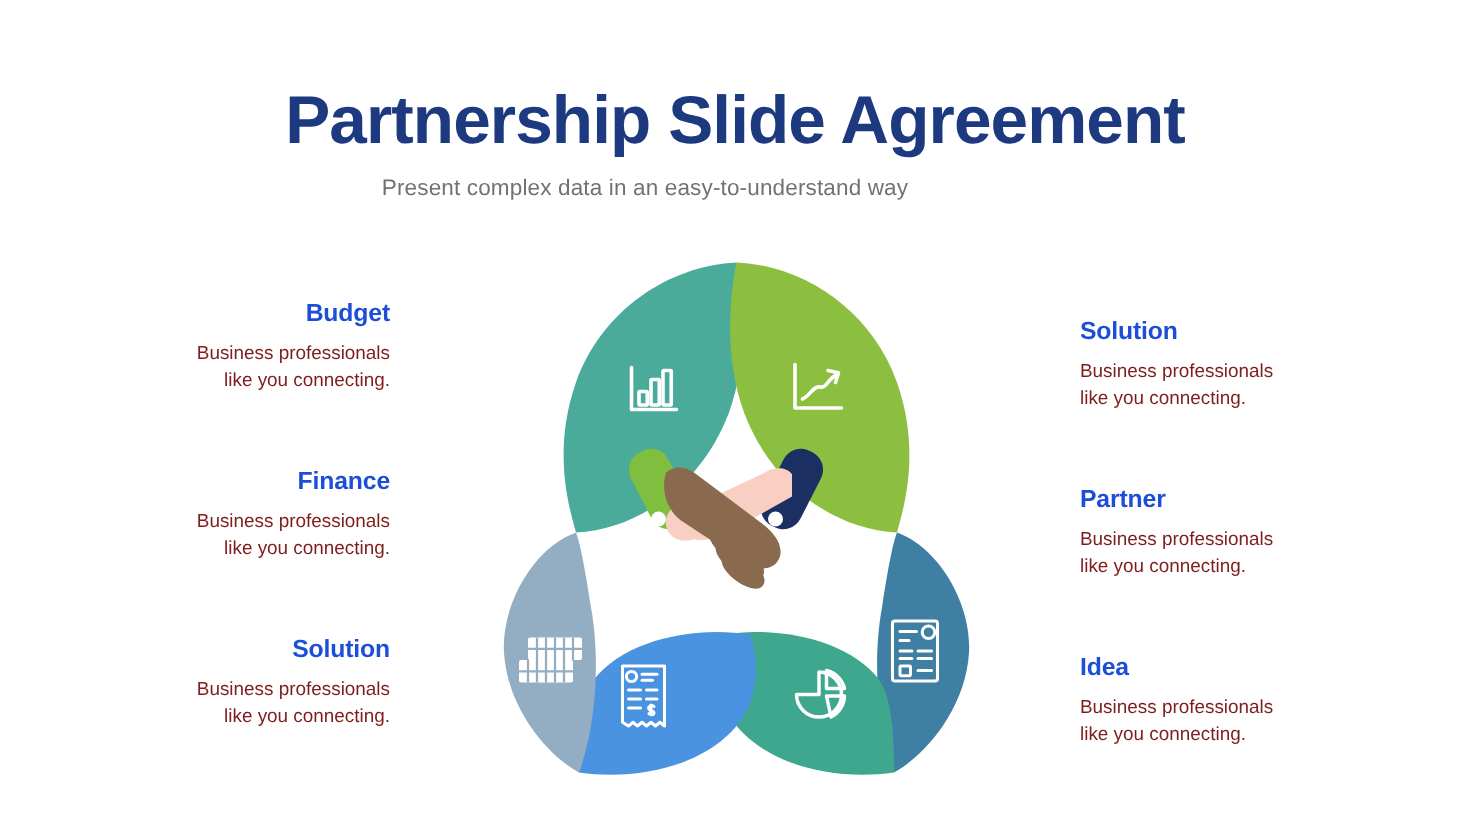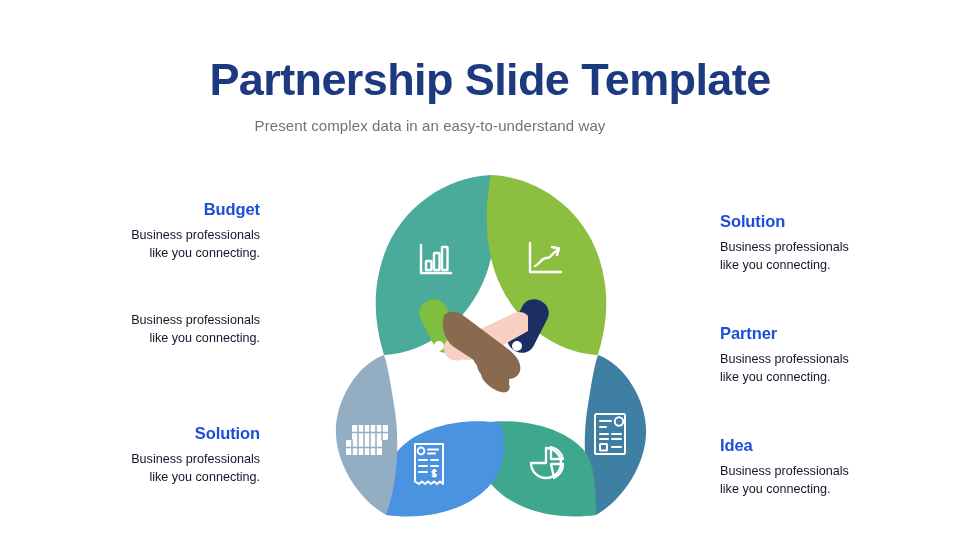--- a/index.html
+++ b/index.html
@@ -51,21 +51,21 @@
 
   .label-block .lb-title {
     font-size: 16.5px;
     font-weight: bold;
     color: #1d4ed8;
     margin-bottom: 8px;
     letter-spacing: -0.1px;
   }
   .label-block .lb-desc {
     font-size: 12.6px;
-    color: #0f172a;
+    color: #7f1d1d;
     line-height: 1.42;
     white-space: pre-line;
   }
 
   
   .row-top    { top: 200px; }
   .row-middle { top: 312px; }
   .row-bottom { top: 424px; }
 
   
@@ -76,31 +76,32 @@
     width: 390px;
     height: 360px;
   }
   #flower-svg { display: block; }
 
   .petal-shape { cursor: pointer; }
 </style>
 </head>
 <body>
 
-<div class="slide-title">Partnership Slide Template</div>
+<div class="slide-title">Partnership Slide Agreement</div>
 
 <div class="slide-subtitle">Present complex data in an easy-to-understand way</div>
 
 <div class="label-block left row-top">
   <div class="lb-title">Budget</div>
   <div class="lb-desc">Business professionals
 like you connecting.</div>
 </div>
 
 <div class="label-block left row-middle">
+  <div class="lb-title">Finance</div>
   <div class="lb-desc">Business professionals
 like you connecting.</div>
 </div>
 
 <div class="label-block left row-bottom">
   <div class="lb-title">Solution</div>
   <div class="lb-desc">Business professionals
 like you connecting.</div>
 </div>
 

